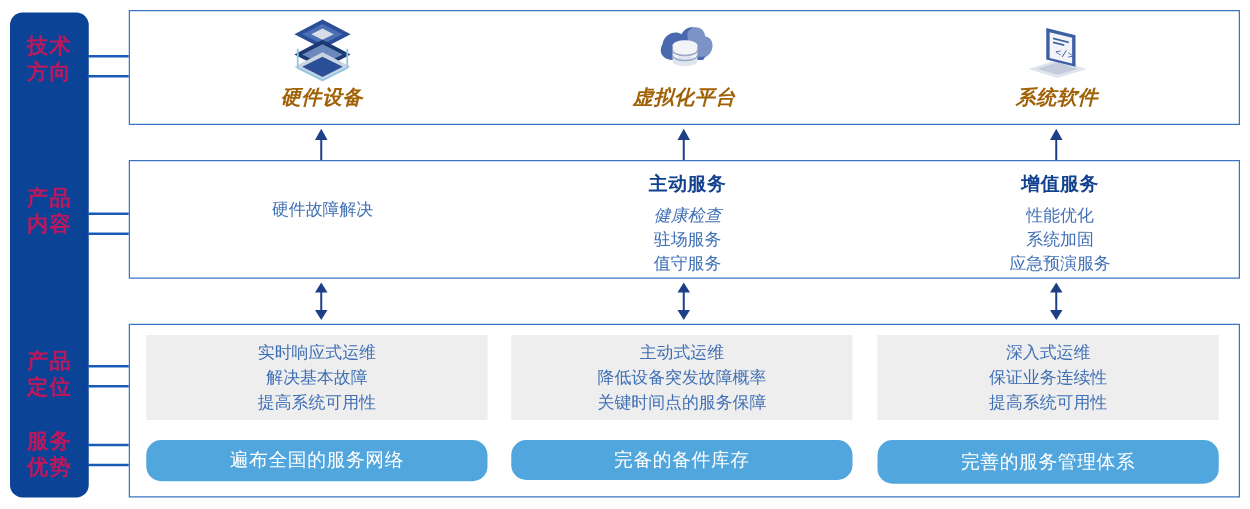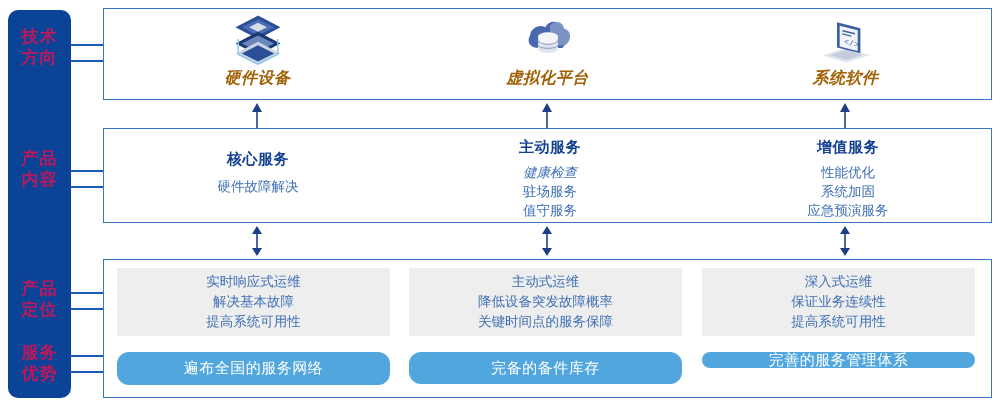--- a/index.html
+++ b/index.html
@@ -153,21 +153,20 @@
     <polygon points="7,0 12,9 2,9" fill="#1d3f87"></polygon>
   </svg>
   <svg class="arrow" style="left:838px;top:103px;height:26px;" viewBox="0 0 14 26">
     <line x1="7" y1="26" x2="7" y2="6" stroke="#1d3f87" stroke-width="1.6"></line>
     <polygon points="7,0 12,9 2,9" fill="#1d3f87"></polygon>
   </svg>
 
   <div class="rowbox" style="left:103px;top:128px;width:889px;height:95px;"></div>
 
   <div class="svccol" style="left:178px;top:150px;width:160px;">
-    <div class="svctitle">核心服务</div>
     <div class="svcitem" style="margin-top:8px;">硬件故障解决</div>
   </div>
 
   <div class="svccol" style="left:470px;top:138px;width:160px;">
     <div class="svctitle">主动服务</div>
     <div class="svcitem" style="margin-top:6px;font-style:italic;">健康检查</div>
     <div class="svcitem">驻场服务</div>
     <div class="svcitem">值守服务</div>
   </div>
 
@@ -207,15 +206,15 @@
     <div class="greyline">关键时间点的服务保障</div>
   </div>
   <div class="greycard" style="left:702px;top:268px;width:273px;height:68px;">
     <div class="greyline">深入式运维</div>
     <div class="greyline">保证业务连续性</div>
     <div class="greyline">提高系统可用性</div>
   </div>
 
   <div class="bluebar" style="left:117px;top:352px;width:273px;height:33px;">遍布全国的服务网络</div>
   <div class="bluebar" style="left:409px;top:352px;width:273px;height:32px;">完备的备件库存</div>
-  <div class="bluebar" style="left:702px;top:352px;width:273px;height:16px;">完善的服务管理体系</div>
+  <div class="bluebar" style="left:702px;top:352px;width:273px;height:35px;">完善的服务管理体系</div>
 
 </div>
 
 </body></html>

